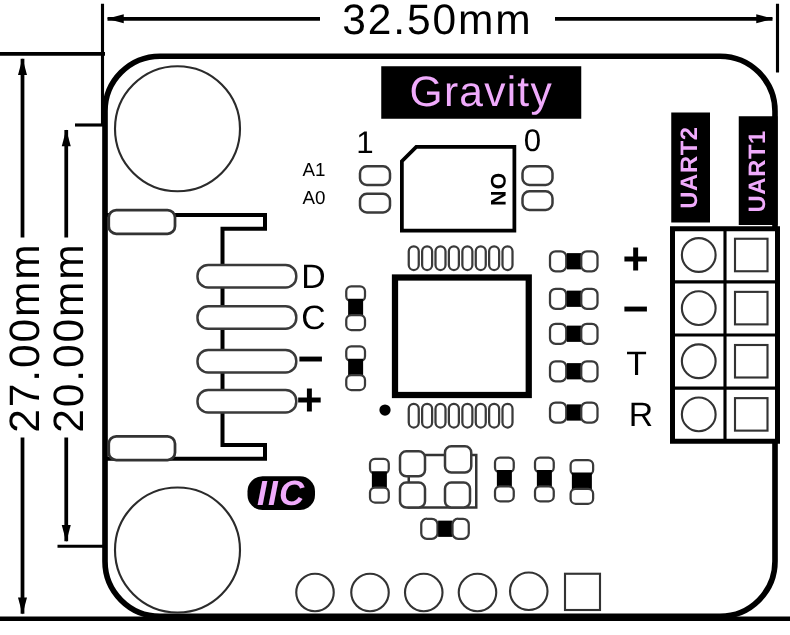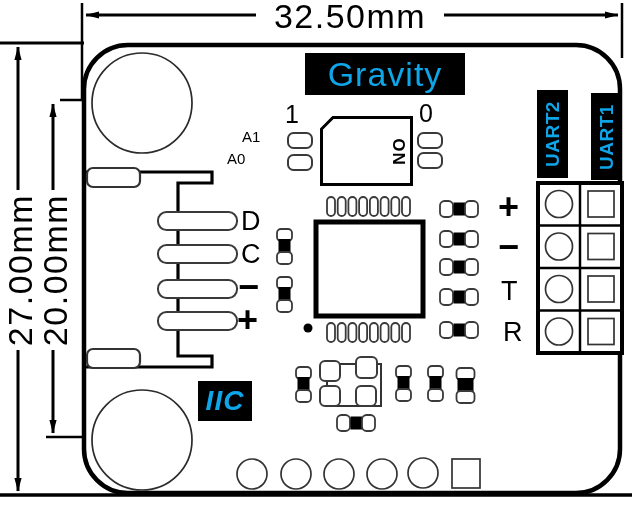--- a/index.html
+++ b/index.html
@@ -11,27 +11,27 @@
   .lbl { position:absolute; color:#000; white-space:nowrap; }
   .dim-text {
     font-size:34px; letter-spacing:1.5px; background:#ffffff;
     text-align:center; font-weight:500;
   }
   .dim-w { left:256px; top:0px; width:188px; height:33px; line-height:33px; }
   .rot-ccw { transform:rotate(-90deg); }
   .dim-h27 { left:-60px; top:252px; width:160px; height:36px; line-height:36px; }
   .dim-h20 { left:-25px; top:252px; width:160px; height:36px; line-height:36px; }
   .badge {
-    position:absolute; background:#000; color:#0ea5e9;
+    position:absolute; background:#000; color:#f0abfc;
     display:flex; align-items:center; justify-content:center;
   }
   .gravity-badge { left:305px; top:53px; width:160px; height:42px;
     font-size:34px; font-weight:500; letter-spacing:1px; }
-  .iic-badge { left:198px; top:381px; width:54px; height:40px;
-    font-size:28px; font-weight:bold; font-style:italic; letter-spacing:1px; }
+  .iic-badge { left:198px; top:381px; width:54px; height:27px;
+    font-size:28px; font-weight:bold; font-style:italic; letter-spacing:1px;border-radius:12px; }
   .uart-badge { width:31px; font-weight:bold; }
   .uart-badge .vtext { transform:rotate(-90deg); white-space:nowrap;
     font-size:19px; letter-spacing:0.5px; }
   .uart2-badge { left:537px; top:90px; height:88px; }
   .uart1-badge { left:591px; top:93px; height:87px; }
   .scale-num { font-size:25px; }
   .chan-lbl { font-size:15px; }
   .pin-lbl { font-size:27px; font-weight:500; }
   .sym-lbl { font-size:36px; font-weight:bold; }
   .on-lbl { position:absolute; left:378px; top:142px; width:40px; height:20px;
@@ -207,21 +207,21 @@
   <div class="badge uart-badge uart2-badge">
     <span class="vtext">UART2</span>
   </div>
   <div class="badge uart-badge uart1-badge">
     <span class="vtext">UART1</span>
   </div>
 
   <div class="lbl scale-num" style="left:285px; top:100px;">1</div>
   <div class="lbl scale-num" style="left:419px; top:99px;">0</div>
   <div class="lbl chan-lbl" style="left:242px; top:128px;">A1</div>
-  <div class="lbl chan-lbl" style="left:227px; top:150px;">A0</div>
+  <div class="lbl chan-lbl" style="left:242px; top:150px;">A0</div>
   <div class="on-lbl">ON</div>
 
   <div class="lbl pin-lbl" style="left:241px; top:206px;">D</div>
   <div class="lbl pin-lbl" style="left:241px; top:239px;">C</div>
   <div class="lbl sym-lbl" style="left:238px; top:266px;">−</div>
   <div class="lbl sym-lbl" style="left:237px; top:299px;">+</div>
 
   <div class="lbl sym-lbl" style="left:498px; top:186px;">+</div>
   <div class="lbl sym-lbl" style="left:498px; top:226px;">−</div>
   <div class="lbl pin-lbl" style="left:501px; top:276px;">T</div>

